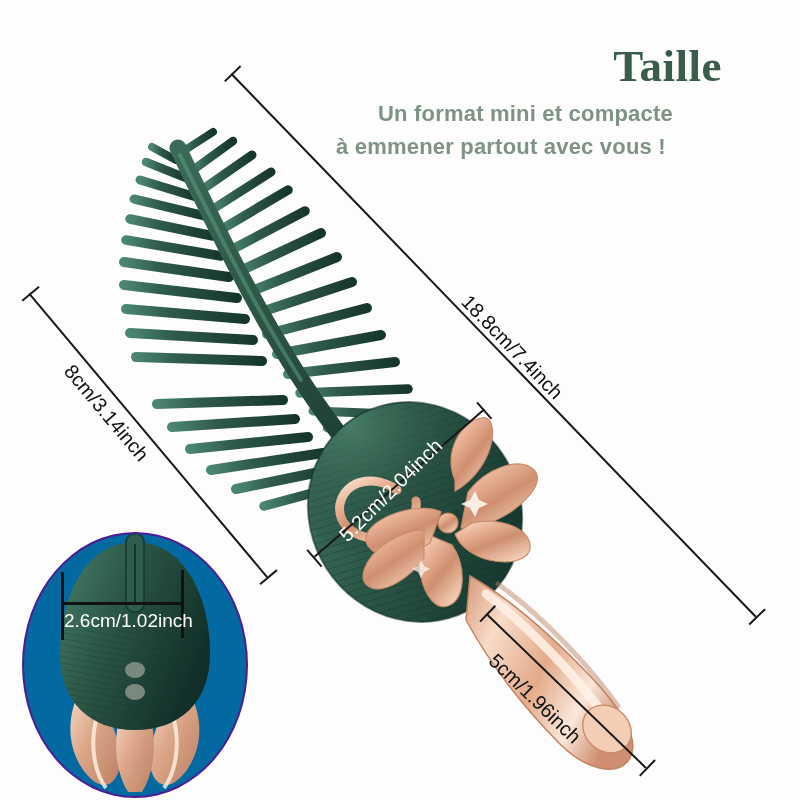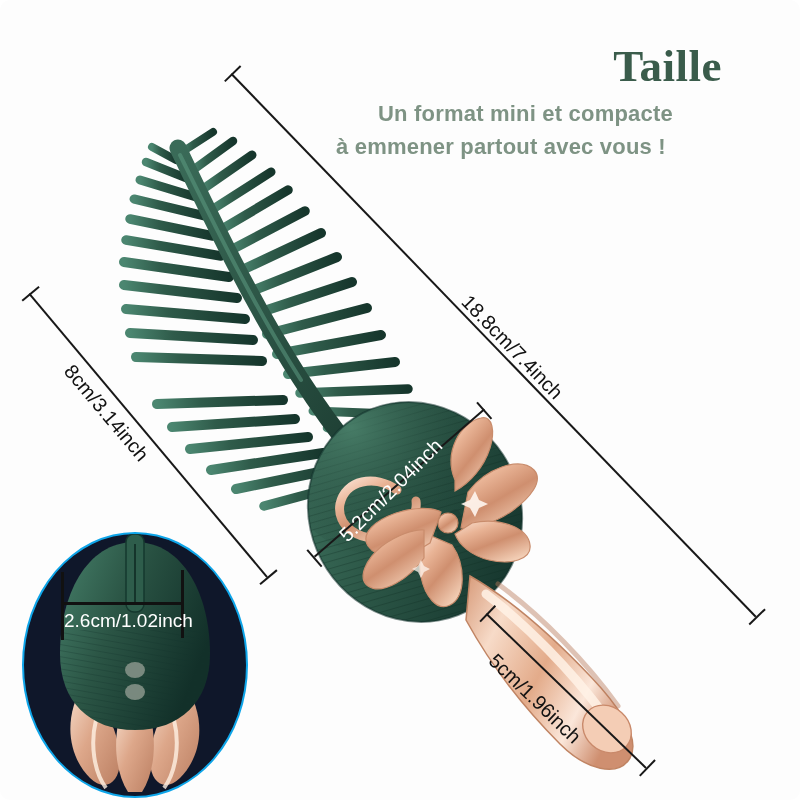--- a/index.html
+++ b/index.html
@@ -44,22 +44,22 @@
   }
   .dimlabel.light{color:#ffffff;}
 
   
   .comb{position:absolute;left:0;top:0;width:800px;height:800px;}
 
   
   .inset{
     position:absolute;left:22px;top:532px;width:222px;height:262px;
     border-radius:50%;
-    border:2px solid #0ea5e9;
-    background:#0f172a;
+    border:2px solid #4c1d95;
+    background:#0369a1;
     overflow:hidden;
   }
   .inset-svg{position:absolute;left:0;top:0;}
   .inset-dim{position:absolute;}
   .inset-dim .hbar{position:absolute;height:0;border-top:3px solid #111;}
   .inset-dim .vcap{position:absolute;width:0;border-left:3px solid #111;}
   .inset-label{
     position:absolute;color:#fff;font-size:19px;
     font-family:"Liberation Sans", sans-serif;white-space:nowrap;
   }

